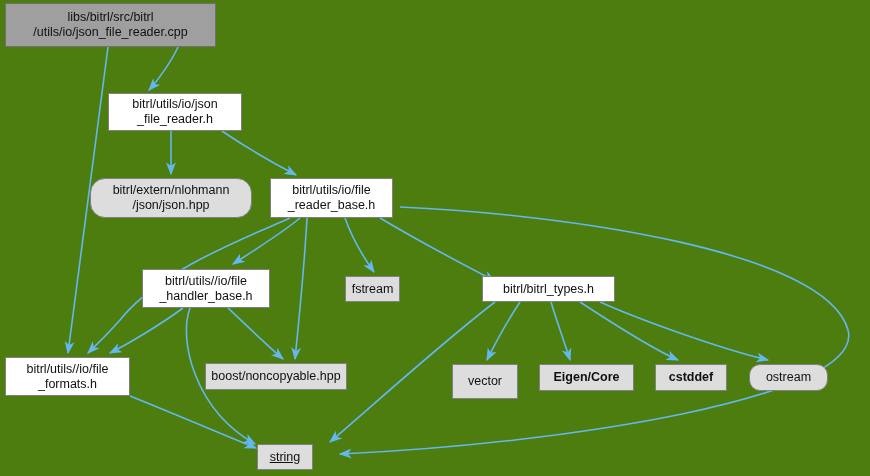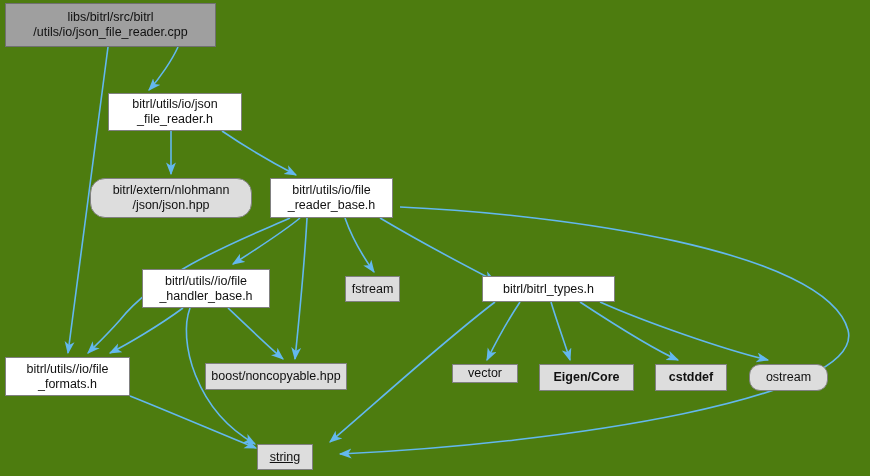--- a/index.html
+++ b/index.html
@@ -82,19 +82,19 @@
 /json/json.hpp</span></div>
       <div class="gnode fill-white" style="left: 270px; top: 178px; width: 123px; height: 40px;"><span class="nlabel">bitrl/utils/io/file
 _reader_base.h</span></div>
       <div class="gnode fill-white" style="left: 142px; top: 269px; width: 128px; height: 39px;"><span class="nlabel">bitrl/utils//io/file
 _handler_base.h</span></div>
       <div class="gnode fill-light" style="left: 345px; top: 276px; width: 55px; height: 26px;"><span class="nlabel">fstream</span></div>
       <div class="gnode fill-white" style="left: 482px; top: 276px; width: 133px; height: 26px;"><span class="nlabel">bitrl/bitrl_types.h</span></div>
       <div class="gnode fill-white" style="left: 5px; top: 357px; width: 125px; height: 39px;"><span class="nlabel">bitrl/utils//io/file
 _formats.h</span></div>
       <div class="gnode fill-light" style="left: 205px; top: 363px; width: 142px; height: 27px;"><span class="nlabel">boost/noncopyable.hpp</span></div>
-      <div class="gnode fill-light" style="left: 452px; top: 364px; width: 66px; height: 19px;"><span class="nlabel">vector</span></div>
+      <div class="gnode fill-light" style="left: 452px; top: 364px; width: 66px; height: 35px;"><span class="nlabel">vector</span></div>
       <div class="gnode fill-light" style="left: 539px; top: 364px; width: 95px; height: 27px; font-weight: bold;"><span class="nlabel">Eigen/Core</span></div>
       <div class="gnode fill-light" style="left: 655px; top: 364px; width: 72px; height: 27px; font-weight: bold;"><span class="nlabel">cstddef</span></div>
       <div class="gnode fill-light" style="left: 749px; top: 364px; width: 79px; height: 27px; border-radius: 11px;"><span class="nlabel">ostream</span></div>
       <div class="gnode fill-light" style="left: 257px; top: 444px; width: 56px; height: 26px; text-decoration: underline;"><span class="nlabel">string</span></div>
     </div>
 </div>
 
 </body></html>

